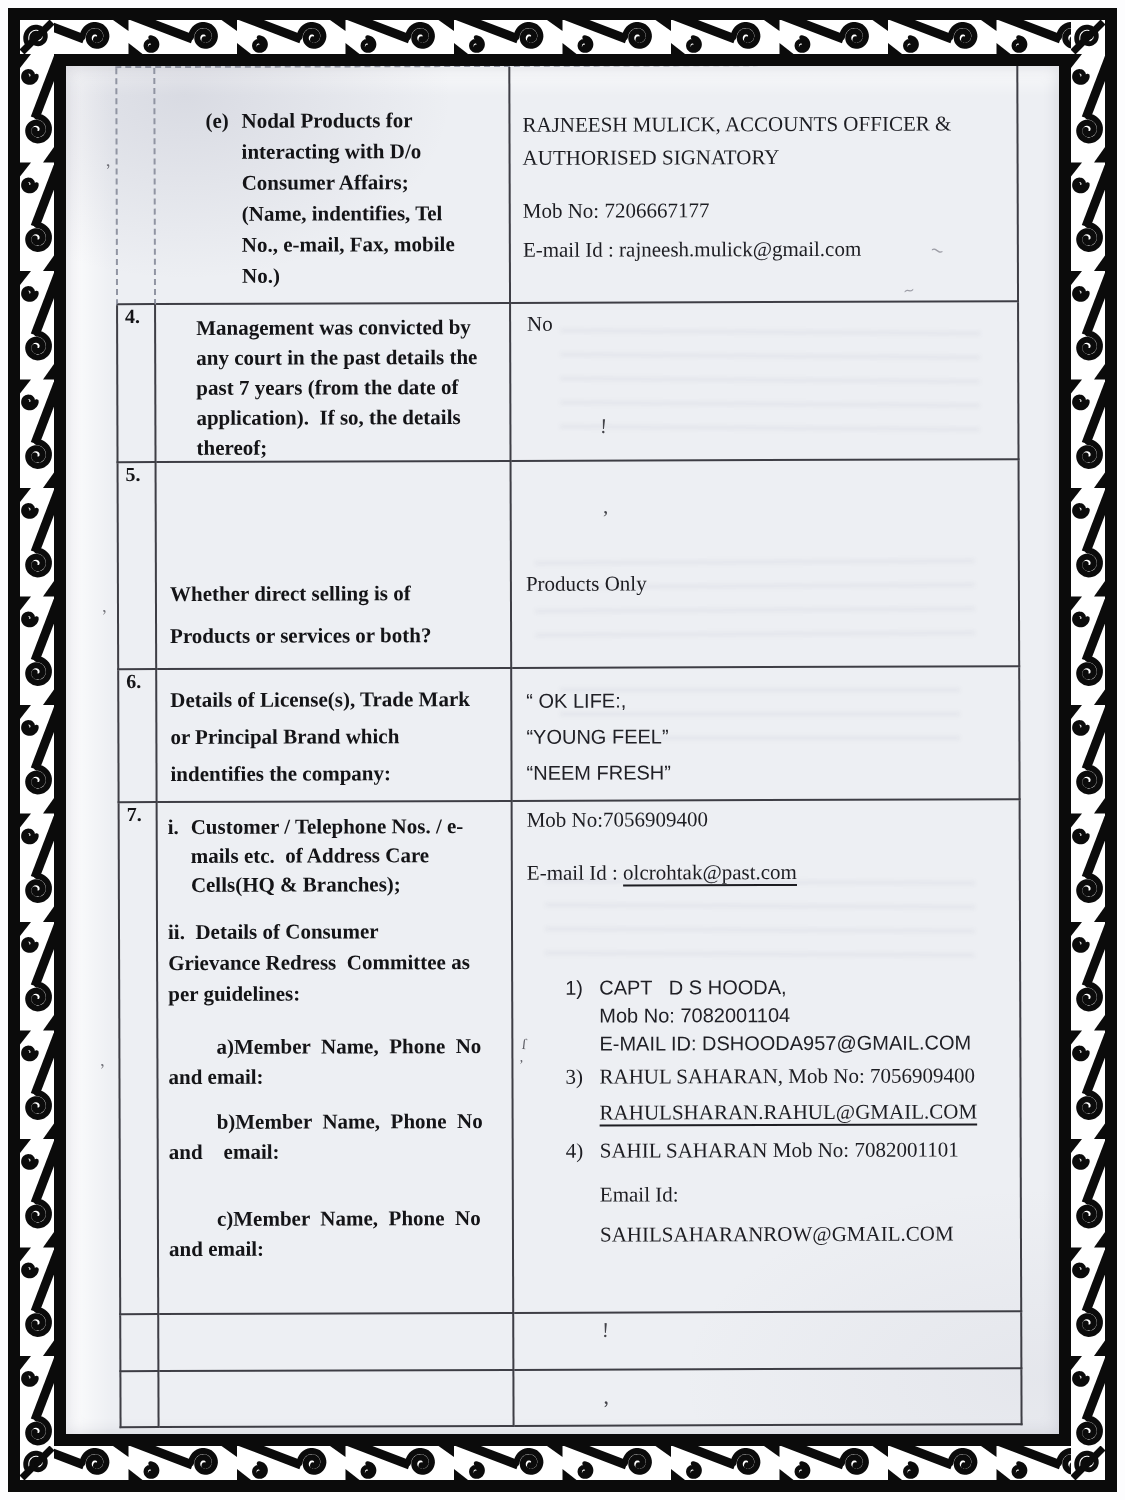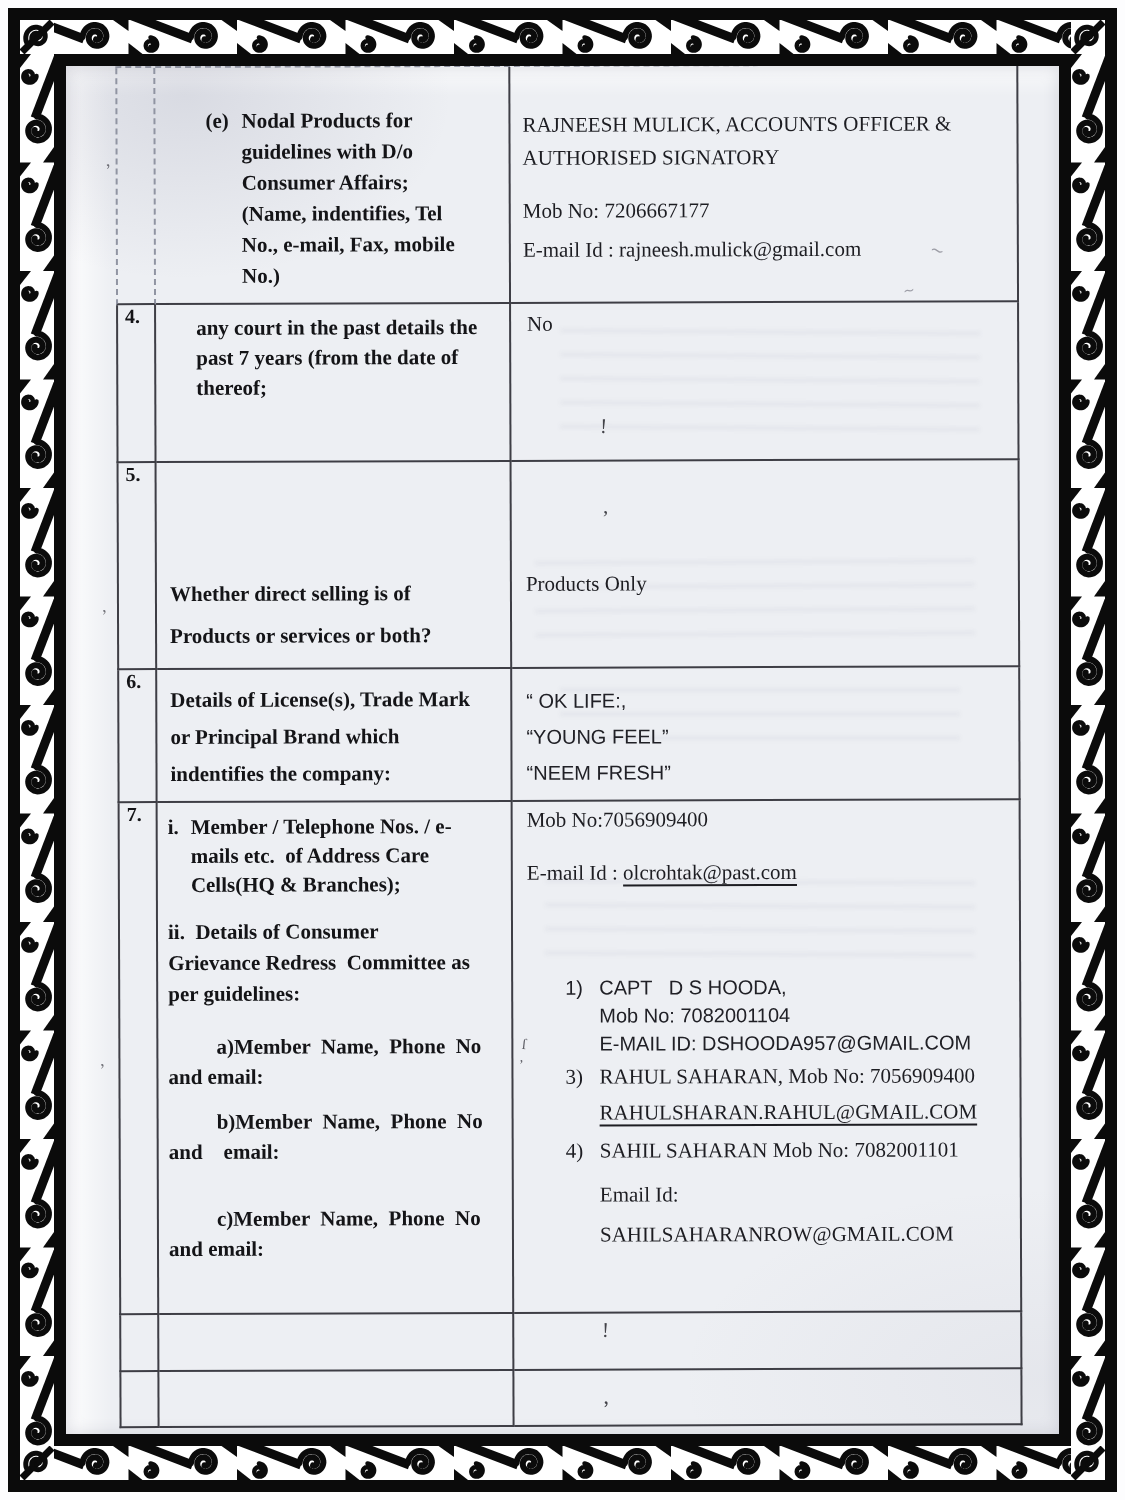--- a/index.html
+++ b/index.html
@@ -87,42 +87,44 @@
   <div class="ghost" style="left:545px;top:880px;width:430px;height:80px;transform:rotate(.3deg);"></div>
 
   <div class="doc-table">
 
     <div class="cell c1 r0 num"></div>
     <div class="cell r0">
       <div class="q hang">
         <div class="mk ln">(e)</div>
         <div>
           <div class="ln">Nodal Products for</div>
-          <div class="ln">guidelines with D/o</div>
+          <div class="ln">interacting with D/o</div>
           <div class="ln">Consumer Affairs;</div>
           <div class="ln">(Name, indentifies, Tel</div>
           <div class="ln">No., e-mail, Fax, mobile</div>
           <div class="ln">No.)</div>
         </div>
       </div>
     </div>
     <div class="cell r0">
       <div class="a">
         <div class="ln">RAJNEESH MULICK, ACCOUNTS OFFICER &amp;</div>
         <div class="ln">AUTHORISED SIGNATORY</div>
         <div class="ln mob">Mob No: 7206667177</div>
         <div class="ln eml">E-mail Id : rajneesh.mulick@gmail.com</div>
       </div>
     </div>
 
     <div class="cell c1 r1 num ln">4.</div>
     <div class="cell r1">
       <div class="q">
+        <div class="ln">Management was convicted by</div>
         <div class="ln">any court in the past details the</div>
         <div class="ln">past 7 years (from the date of</div>
+        <div class="ln">application).  If so, the details</div>
         <div class="ln">thereof;</div>
       </div>
     </div>
     <div class="cell r1">
       <div class="a ln">No</div>
     </div>
 
     <div class="cell c1 r2 num ln">5.</div>
     <div class="cell r2">
       <div class="q">
@@ -149,21 +151,21 @@
         <div class="ln">“NEEM FRESH”</div>
       </div>
     </div>
 
     <div class="cell c1 r4r num ln">7.</div>
     <div class="cell r4r">
       <div class="q">
         <div class="hang blk-i">
           <div class="mk ln">i.</div>
           <div>
-            <div class="ln">Member / Telephone Nos. / e-</div>
+            <div class="ln">Customer / Telephone Nos. / e-</div>
             <div class="ln">mails etc.  of Address Care</div>
             <div class="ln">Cells(HQ &amp; Branches);</div>
           </div>
         </div>
         <div class="blk-ii">
           <div class="ln">ii.  Details of Consumer</div>
           <div class="ln">Grievance Redress  Committee as</div>
           <div class="ln">per guidelines:</div>
         </div>
         <div class="blk-a">

